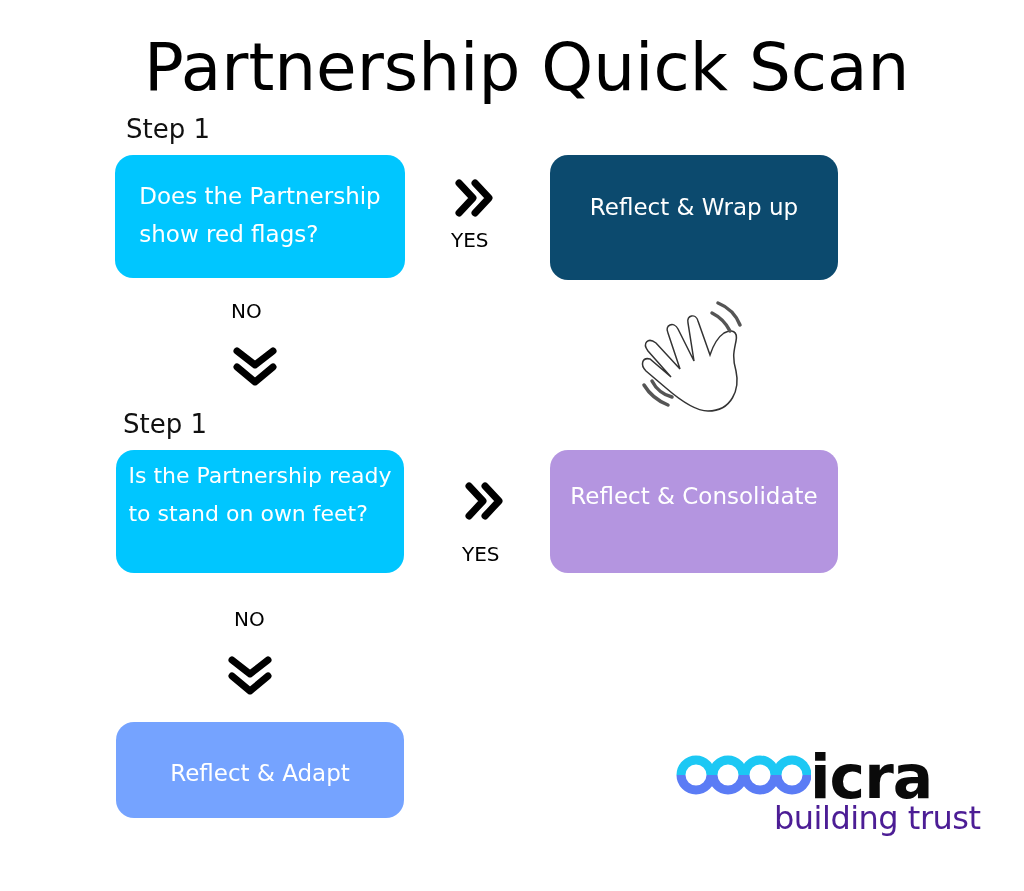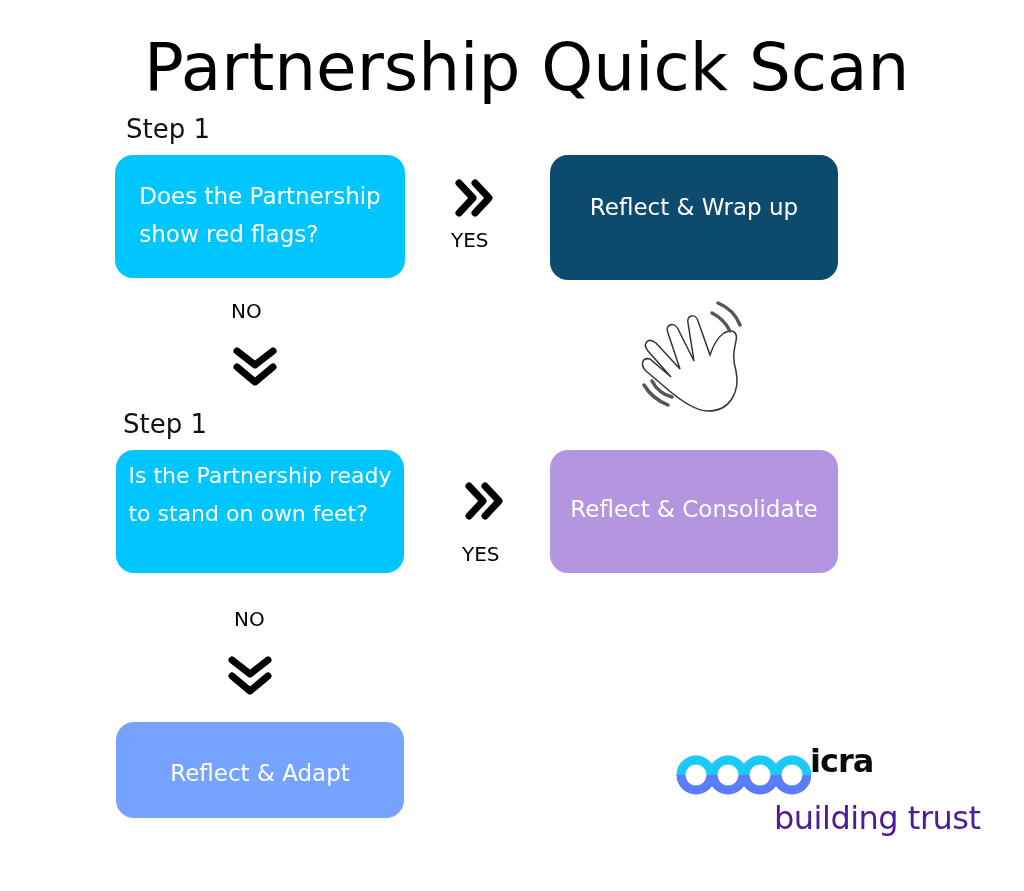--- a/index.html
+++ b/index.html
@@ -8,21 +8,21 @@
   .title { position:absolute; left:98px; top:26px; font-size:66px; line-height:84px;
            color:#000; letter-spacing:0px; font-weight:normal;margin-left:46px; }
   .step { position:absolute; font-size:26px; color:#111; }
   .box { position:absolute; border-radius:18px; color:#fff; display:flex; flex-direction:column;
          align-items:center; box-sizing:border-box; text-align:left; }
   .box .txt { font-size:23px; line-height:38px; white-space:pre-line; }
   .lbl { position:absolute; font-size:20px; color:#000; }
   .arrow { position:absolute; }
   .logo { position:absolute; left:676px; top:755px; }
   .tag { position:absolute; left:774px; top:799px; font-size:32px; color:#4c1d95; letter-spacing:-0.5px;}
-  .icra { position:absolute; left:810px; top:742px; font-size:32px; font-weight:bold; color:#0a0a0a; letter-spacing:-1px;text-align:right; }
+  .icra { position:absolute; left:810px; top:742px; font-size:60px; font-weight:bold; color:#0a0a0a; letter-spacing:-1px;text-align:right; }
 </style>
 </head>
 <body>
 
 <div class="title">Partnership Quick Scan</div>
 
 <div class="step" style="left:126px; top:114px;">Step 1</div>
 
 <div class="box" style="left:115px; top:155px; width:290px; height:123px; background:#00c6ff; padding-top:22px;">
   <div class="txt">Does the Partnership
@@ -64,21 +64,21 @@
   <div class="txt" style="font-size:22px;">Is the Partnership ready
 to stand on own feet?</div>
 </div>
 
 <svg class="arrow" style="left:464px; top:480px;" width="42" height="42" viewBox="0 0 42 42">
   <polyline points="5,6 19,21 5,36" fill="none" stroke="#000" stroke-width="7" stroke-linecap="round" stroke-linejoin="round"></polyline>
   <polyline points="21,6 35,21 21,36" fill="none" stroke="#000" stroke-width="7" stroke-linecap="round" stroke-linejoin="round"></polyline>
 </svg>
 <div class="lbl" style="left:462px; top:542px;">YES</div>
 
-<div class="box" style="left:550px; top:450px; width:288px; height:123px; background:#b495e0; padding-top:40px;">
+<div class="box" style="left:550px; top:450px; width:288px; height:123px; background:#b495e0; padding-top:27px;">
   <div class="txt">Reflect &amp; Consolidate</div>
 </div>
 
 <div class="lbl" style="left:234px; top:607px;">NO</div>
 <svg class="arrow" style="left:228px; top:655px;" width="44" height="42" viewBox="0 0 44 42">
   <polyline points="4,5 22,19 40,5" fill="none" stroke="#000" stroke-width="7" stroke-linecap="round" stroke-linejoin="round"></polyline>
   <polyline points="4,21 22,36 40,21" fill="none" stroke="#000" stroke-width="7" stroke-linecap="round" stroke-linejoin="round"></polyline>
 </svg>
 
 <div class="box" style="left:116px; top:722px; width:288px; height:96px; background:#75a3ff; padding-top:32px;">

